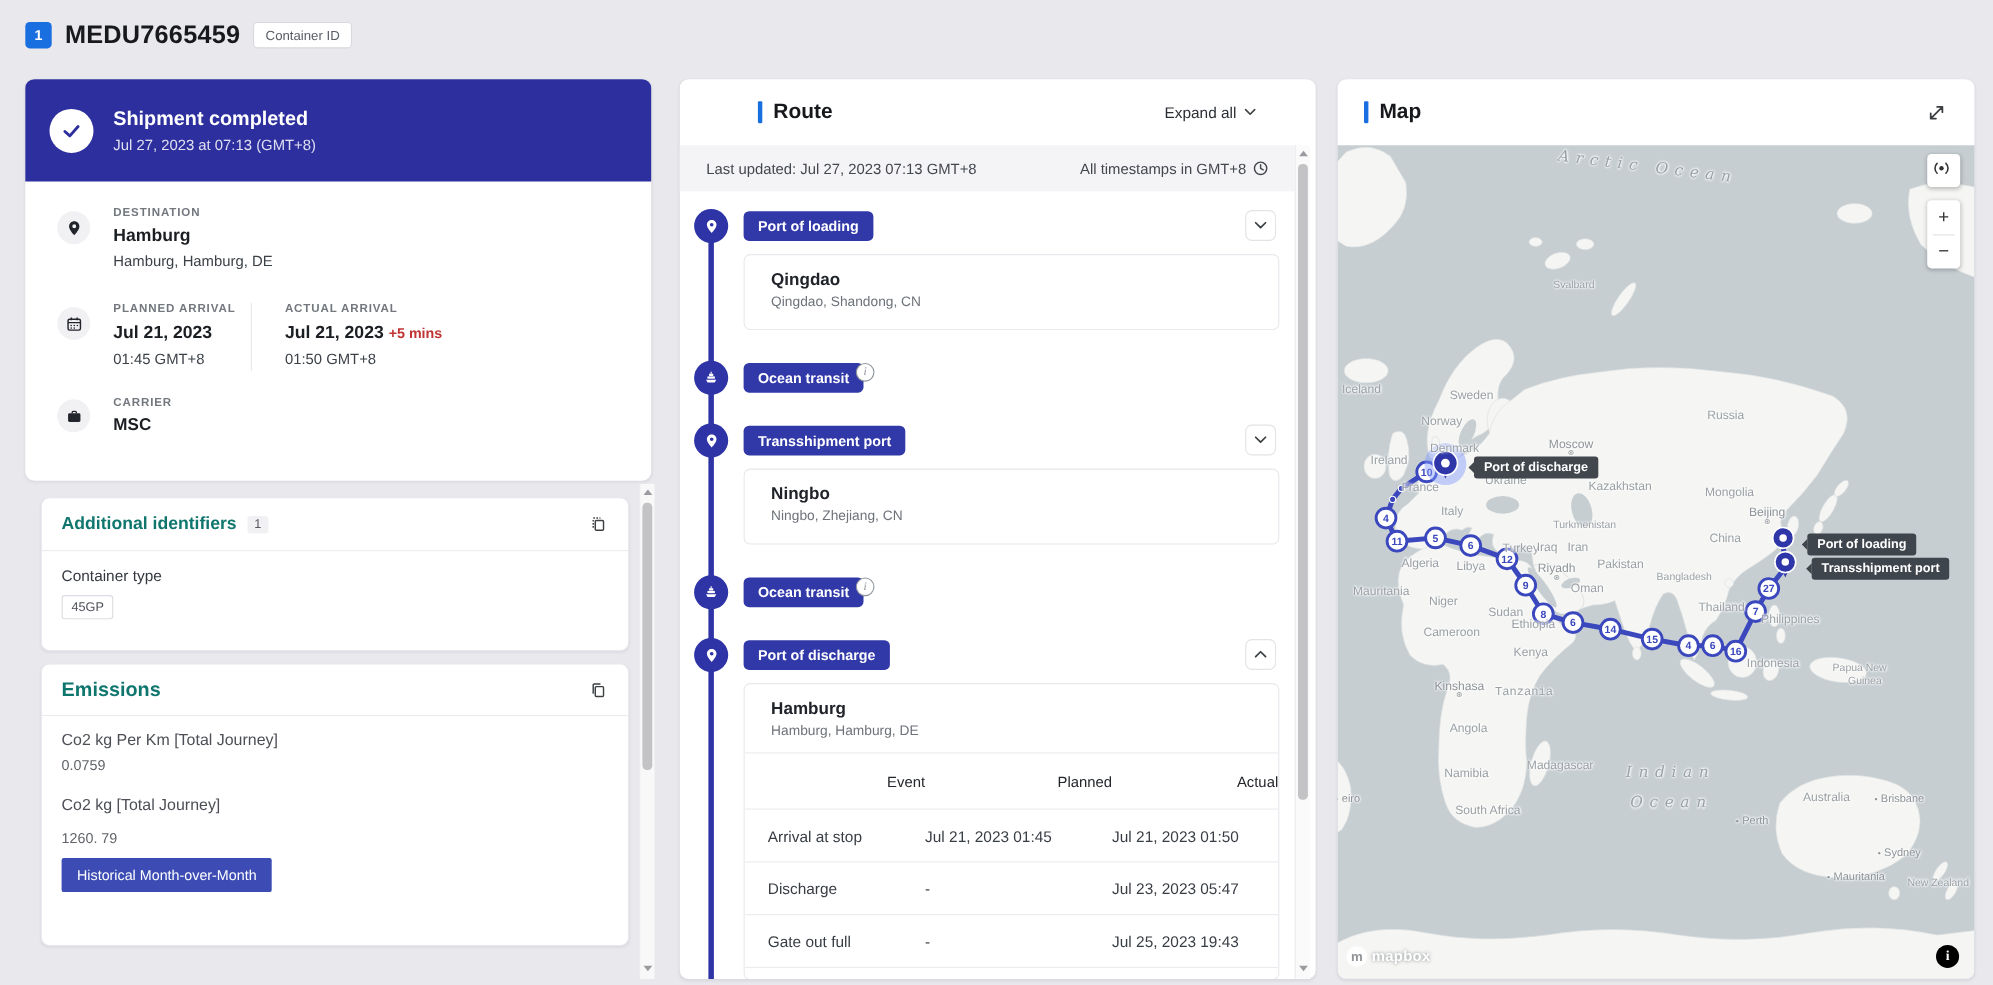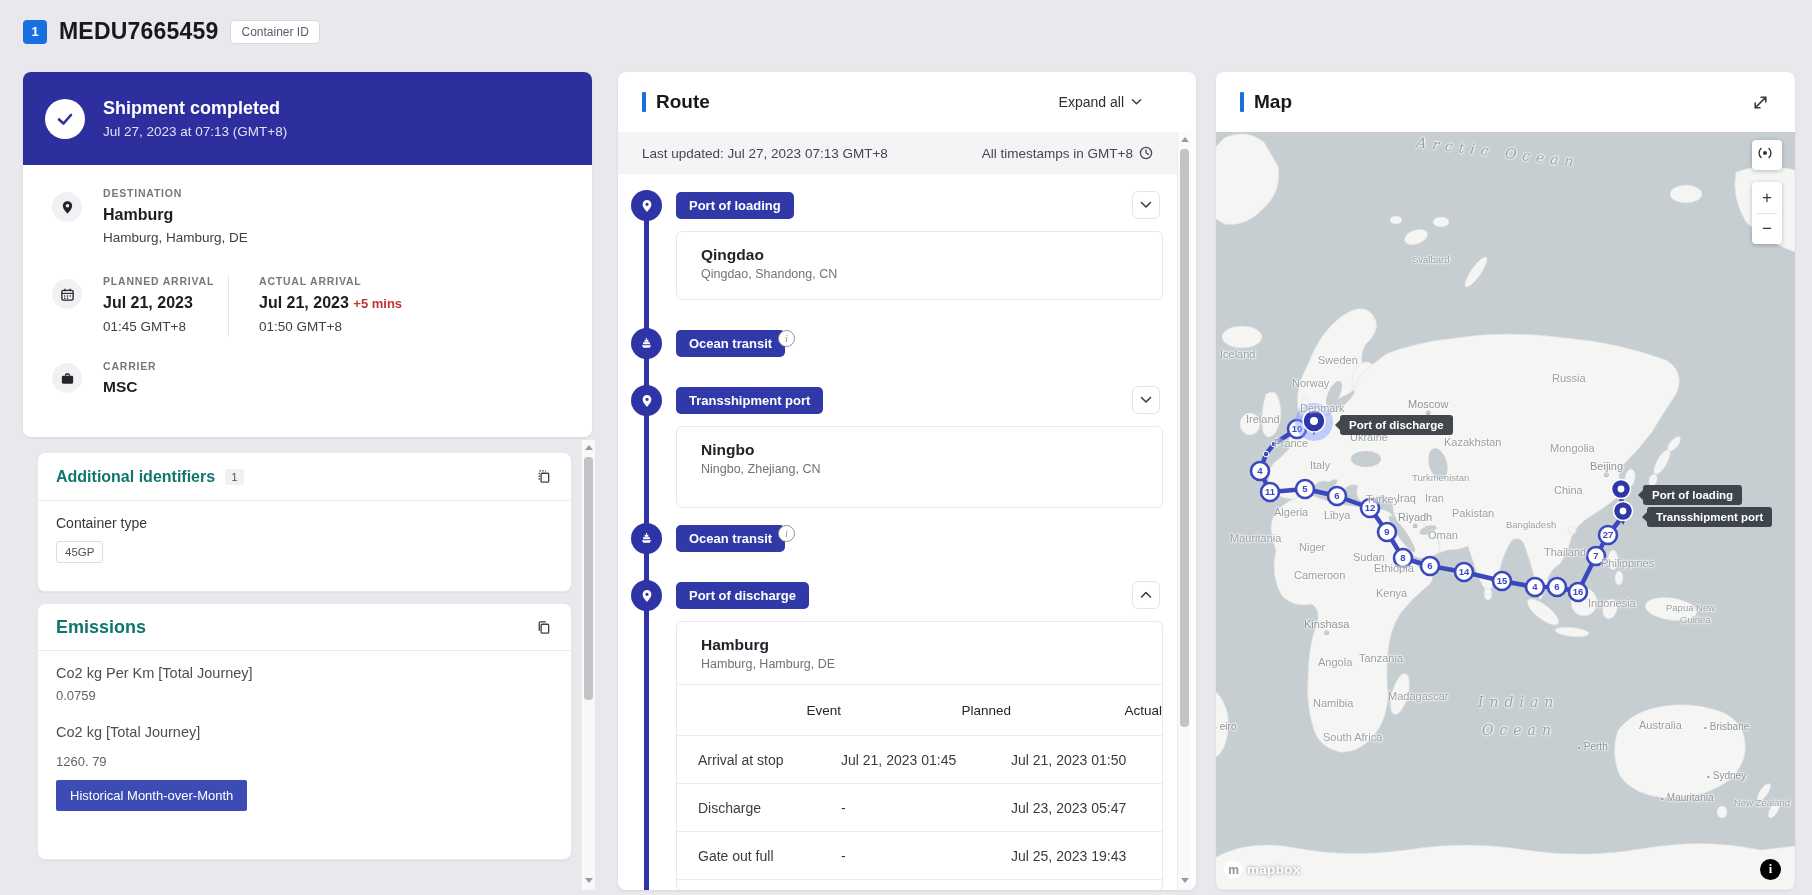--- a/index.html
+++ b/index.html
@@ -40,21 +40,21 @@
   .em-label{font-size:14.5px;color:#4c4f55;}
   .em-value{font-size:13px;color:#606469;}
   .hist-btn{background:#3c4cb4;color:#fff;border:none;font-size:13px;padding:8px 14px;border-radius:2px;cursor:pointer;font-family:inherit;}
   
   .sbar{position:absolute;background:#f8f8f8;border-left:1px solid #ececec;}
   .sb-thumb{position:absolute;left:2px;width:9px;background:#c3c3c6;border-radius:4px;}
   .sb-caret{position:absolute;left:3px;width:0;height:0;border-left:4px solid transparent;border-right:4px solid transparent;}
   .sb-caret.up{border-bottom:5px solid #9a9aa0;}
   .sb-caret.down{border-top:5px solid #9a9aa0;}
   
-  .route-panel{left:618px;top:72px;width:578px;height:818px;}
+  .route-panel{left:618px;top:72px;width:578px;height:818px;padding-left:47px;}
   .panel-head{height:60px;display:flex;align-items:center;padding:0 24px;}
   .accent-bar{width:4px;height:20px;background:var(--accent);border-radius:1px;margin-right:10px;}
   .panel-title{font-size:19px;font-weight:700;color:#16181c;}
   .expand-all{margin-left:auto;margin-right:24px;font-size:14px;color:#2b2f35;display:flex;gap:7px;align-items:center;background:none;border:none;cursor:pointer;font-family:inherit;}
   .subbar{position:absolute;left:0;top:60px;width:559px;height:42px;background:#f4f4f7;display:flex;align-items:center;justify-content:space-between;padding:0 24px;font-size:13.5px;color:#43474e;}
   .subbar .right{display:flex;align-items:center;gap:6px;}
   .timeline{position:absolute;left:0;top:102px;width:559px;height:716px;overflow:hidden;}
   .vline{position:absolute;left:26px;top:31px;bottom:-5px;width:5px;background:#2e34a6;border-radius:2px;}
   .tnode{position:absolute;left:13px;width:31px;height:31px;border-radius:50%;background:#2e34a6;display:flex;align-items:center;justify-content:center;}
   .tbadge{position:absolute;left:58px;height:27px;background:var(--badge);border-radius:5px;color:#fff;font-size:13px;font-weight:700;display:flex;align-items:center;padding:0 13px;white-space:nowrap;}
@@ -256,21 +256,21 @@
         <svg width="14" height="14" viewBox="0 0 16 16">
             <path fill-rule="evenodd" d="M8 1.2 C5.2 1.2 3 3.4 3 6.2 C3 9.8 8 14.6 8 14.6 C8 14.6 13 9.8 13 6.2 C13 3.4 10.8 1.2 8 1.2 Z M8 8 A1.9 1.9 0 1 1 8 4.2 A1.9 1.9 0 0 1 8 8 Z" fill="#fff"></path>
           </svg>
       </div>
       <div class="tbadge" style="top:213px">Transshipment port</div>
       <button class="chev-btn" style="top:212px">
         <svg width="12" height="8" viewBox="0 0 12 8">
             <polyline points="1.5,1.5 6,6 10.5,1.5" fill="none" stroke="#3c4043" stroke-width="1.6" stroke-linecap="round" stroke-linejoin="round"></polyline>
           </svg>
       </button>
-      <div class="tcard" style="top:252px;height:82px">
+      <div class="tcard" style="top:252px;height:69px">
         <div class="nm">Ningbo</div>
         <div class="ad">Ningbo, Zhejiang, CN</div>
       </div>
 
       <div class="tnode" style="top:349px">
         <svg width="15" height="15" viewBox="0 0 16 16">
             <rect x="6" y="4" width="4" height="2.2" fill="#fff"></rect>
             <rect x="4.4" y="6.6" width="7.2" height="2.2" fill="#fff"></rect>
             <path d="M3 9.8 H13 L11.4 12.6 H4.6 Z" fill="#fff"></path>
             <line x1="8" y1="2" x2="8" y2="4" stroke="#fff" stroke-width="1.1"></line>
@@ -476,21 +476,21 @@
           <div class="mlabel country" style="left: 212px; top: 397px;">Oman</div>
           <div class="mlabel country" style="left: 328px; top: 414px;">Thailand</div>
           <div class="mlabel country" style="left: 385px; top: 425px;">Philippines</div>
           <div class="mlabel country" style="left: 14px; top: 400px;">Mauritania</div>
           <div class="mlabel country" style="left: 83px; top: 409px;">Niger</div>
           <div class="mlabel country" style="left: 137px; top: 419px;">Sudan</div>
           <div class="mlabel country" style="left: 158px; top: 430px;">Ethiopia</div>
           <div class="mlabel country" style="left: 78px; top: 437px;">Cameroon</div>
           <div class="mlabel country" style="left: 160px; top: 455px;">Kenya</div>
           <div class="mlabel town" style="left: 88px; top: 486px;">Kinshasa</div>
-          <div class="mlabel country" style="left: 143px; top: 520px;">Tanzania</div>
+          <div class="mlabel country" style="left: 143px; top: 492px; font-family: Liberation Mono, monospace;">Tanzania</div>
           <div class="mlabel country" style="left: 372px; top: 465px;">Indonesia</div>
           <div class="mlabel country-sm" style="left: 450px; top: 470px;">Papua New</div>
           <div class="mlabel country-sm" style="left: 464px; top: 482px;">Guinea</div>
           <div class="mlabel country" style="left: 102px; top: 524px;">Angola</div>
           <div class="mlabel country" style="left: 172px; top: 558px;">Madagascar</div>
           <div class="mlabel country" style="left: 97px; top: 565px;">Namibia</div>
           <div class="mlabel country" style="left: 107px; top: 599px;">South Africa</div>
           <div class="mlabel country" style="left: 423px; top: 587px;">Australia</div>
           <div class="mlabel city" style="left: 488px; top: 589px;">Brisbane</div>
           <div class="mlabel city" style="left: 362px; top: 609px;">Perth</div>

